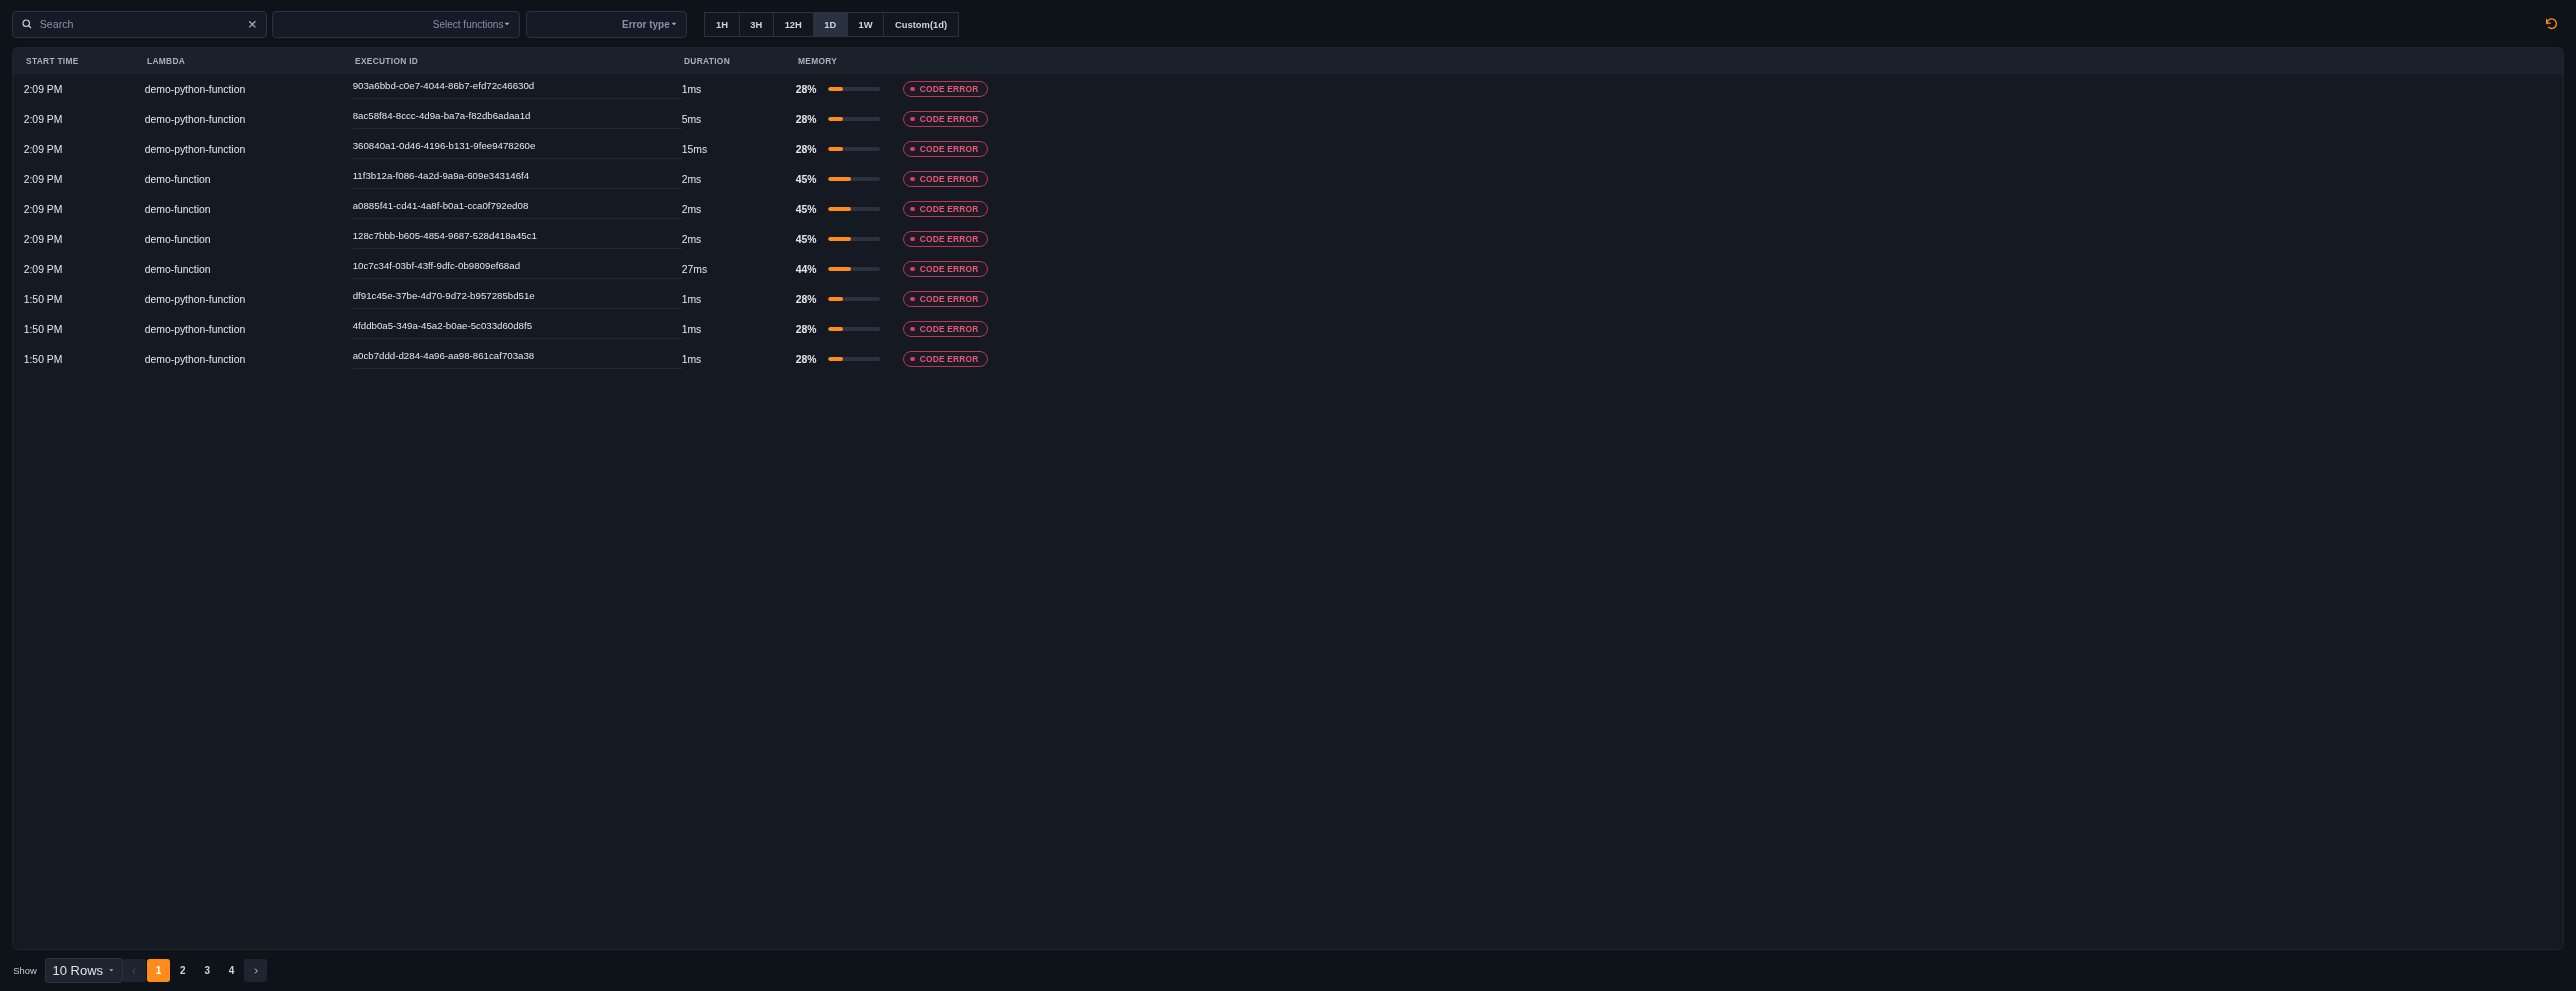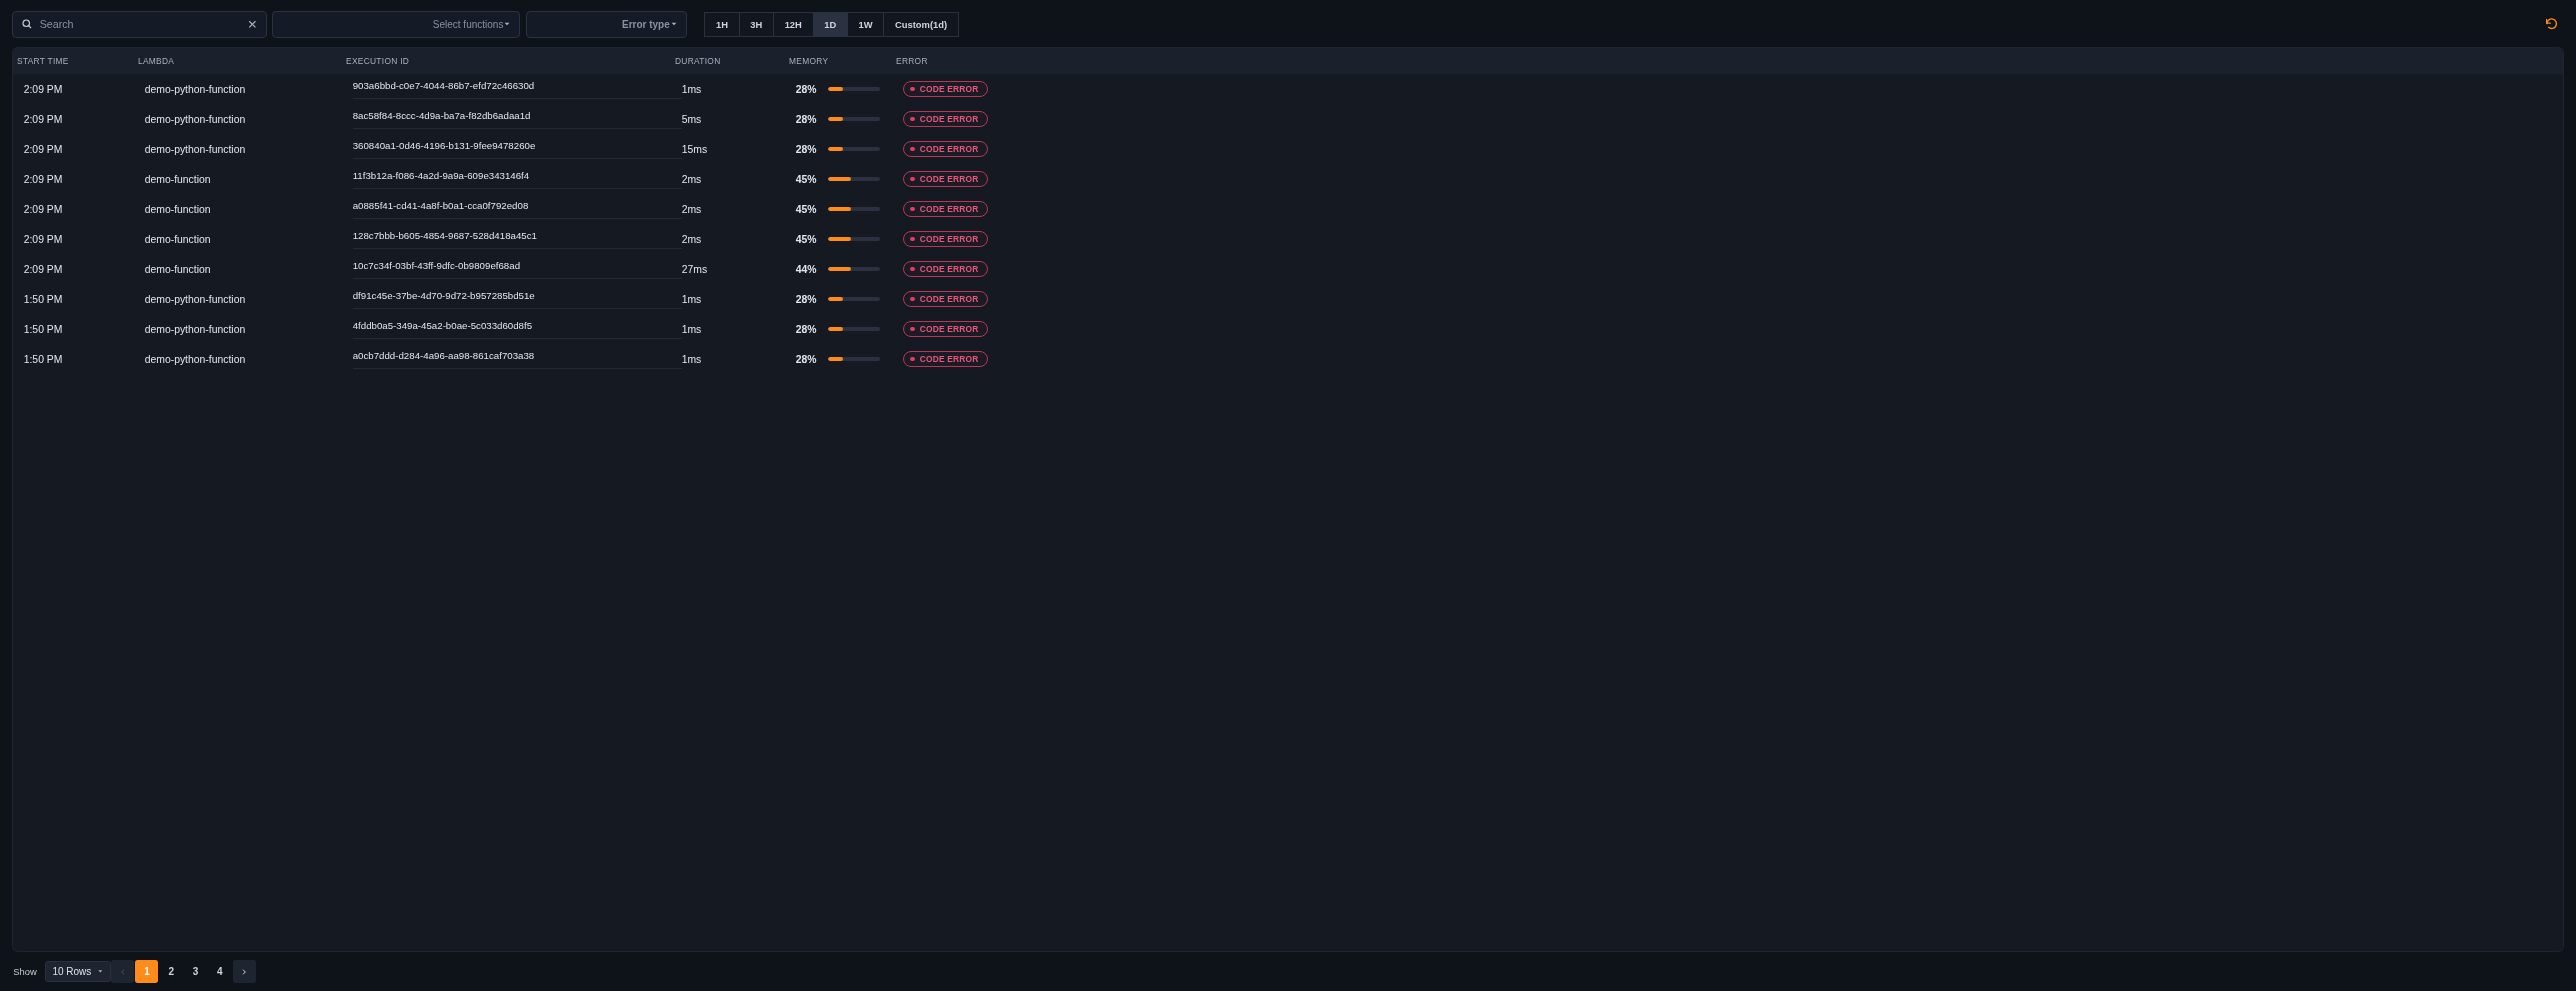--- a/index.html
+++ b/index.html
@@ -52,22 +52,22 @@
     color: #ff8c1a; cursor: pointer; border-radius: 2.7px;
   }
   
   .table-wrap {
     background: #141922; border: 0.7px solid #1e2430; border-radius: 5.4px;
     flex: 1; display: flex; flex-direction: column; overflow: hidden;
   }
   .thead {
     display: grid;
     grid-template-columns: 121px 208px 329px 114px 107px 1fr;
-    padding: 8px 4px; background: #1a202c;
-    font-size: 8.4px; font-weight: 400; color: #aab0bd; letter-spacing: 0.3px;
+    padding: 8px 13px; background: #1a202c;
+    font-size: 8.4px; font-weight: 700; color: #aab0bd; letter-spacing: 0.3px;
   }
   .tbody { flex: 1; }
   .trow {
     display: grid;
     grid-template-columns: 121px 208px 329px 114px 107px 1fr;
     padding: 6px 10.7px; align-items: center;
     font-size: 10.4px; color: #e4e6ec;
     cursor: pointer;
   }
   .cell-exec { border-bottom: 0.7px solid #242a36; padding-bottom: 6.7px; margin-bottom: -0.7px; font-size: 9.7px; }
@@ -86,21 +86,21 @@
   .err-dot { width: 4.7px; height: 4.7px; background: #e23c63; border-radius: 50%; }
   
   .footer {
     display: flex; align-items: center; justify-content: flex-start;
     padding: 8px 1.3px 1.3px 1.3px;
   }
   .rows-sel { display: flex; align-items: center; gap: 8px; color: #c7cad2; font-size: 9.4px; }
   .rows-dd {
     background: #1e2430; border: 0.7px solid #2b3140; border-radius: 2.7px;
     padding: 4px 6.7px; display: flex; align-items: center; gap: 5.4px; cursor: pointer;
-    font-size: 10px; color: #e0e2e8;
+    font-size: 13px; color: #e0e2e8;
   }
   .pager { display: flex; align-items: center; gap: 1.3px; }
   .pg-btn {
     width: 23px; height: 23px; display: flex; align-items: center; justify-content: center;
     background: transparent; color: #d0d3da; border: none; border-radius: 2.7px;
     font-size: 10px; font-weight: 600; cursor: pointer;
   }
   .pg-btn.nav { background: #1e2430; }
   .pg-btn.nav.disabled { color: #4a5060; cursor: default; }
   .pg-btn.active { background: #ff8c1a; color: #fff; }
@@ -169,21 +169,20 @@
     </div>
   </div>
 
   <div class="table-wrap">
     <div class="thead">
       <div>START TIME</div>
       <div>LAMBDA</div>
       <div>EXECUTION ID</div>
       <div>DURATION</div>
       <div>MEMORY</div>
-      <div>ERROR</div>
     </div>
     <div class="tbody" id="tbody">
         <div class="trow">
           <div>2:09 PM</div>
           <div>demo-python-function</div>
           <div class="cell-exec">903a6bbd-c0e7-4044-86b7-efd72c46630d</div>
           <div class="duration">1ms</div>
           <div class="memcell">
             <span class="pct">28%</span>
             <div class="membar">

